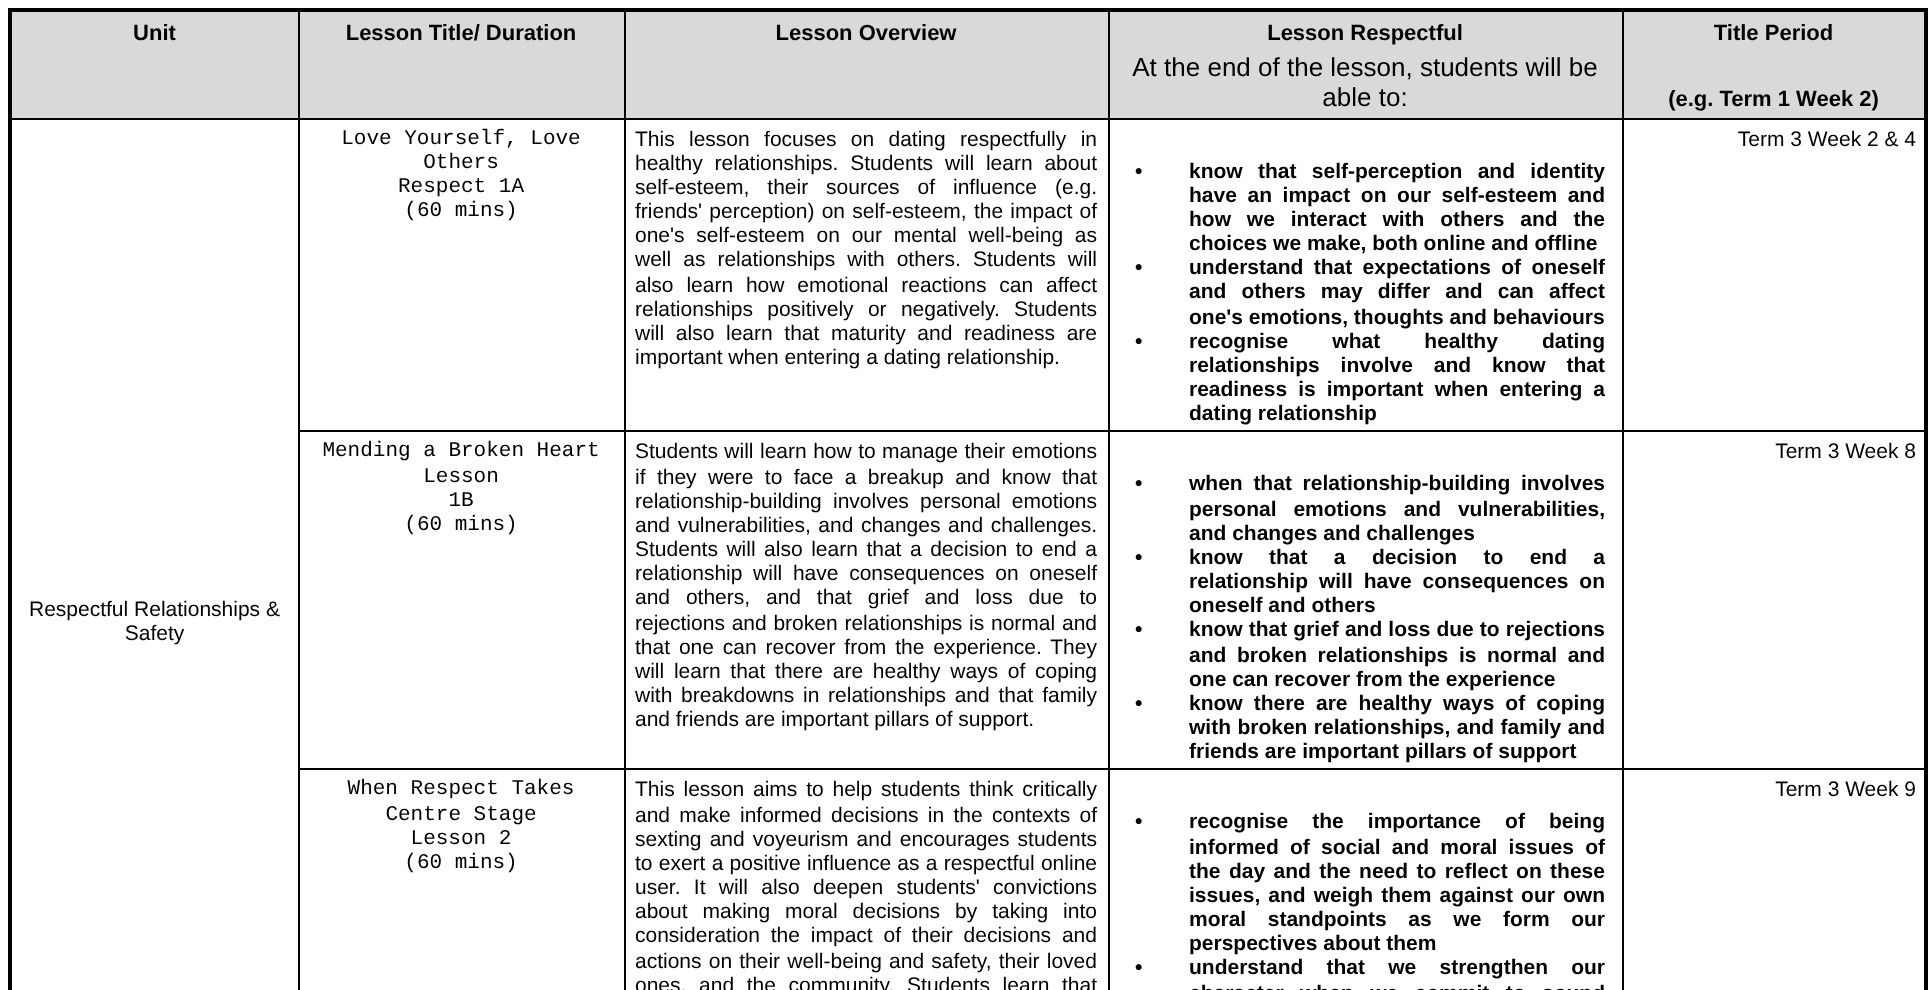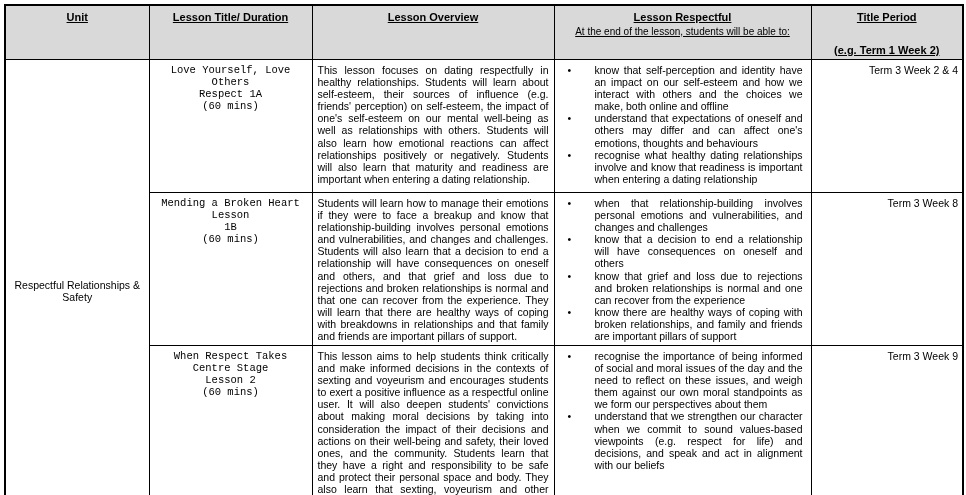--- a/index.html
+++ b/index.html
@@ -16,31 +16,31 @@
     width: 958px;
     border: 2px solid #000000;
   }
   th, td {
     border: 1px solid #000000;
     vertical-align: top;
     font-size: 10.5px;
     line-height: 1.16;
     overflow: hidden;
   }
-  thead tr { height: 32px; text-decoration: underline; }
+  thead tr { height: 32px; }
   th {
     background: #d9d9d9;
     font-weight: bold;
     text-align: center;
     padding: 5px 4px 2px 4px;
     font-size: 11px;
   }
   th .h-sub {
     font-weight: normal;
-    font-size: 10px;
+    font-size: 13px;
     margin-top: 2px;
   }
   th .h-main2 { margin-top: 20px; }
   tr.r1 { height: 133px; }
   tr.r2 { height: 152px; }
   tr.r3 { height: 168px; }
   td.unit-cell {
     vertical-align: middle;
     text-align: center;
     padding: 2px 8px;
@@ -48,21 +48,22 @@
   td.title-cell {
     text-align: center;
     padding: 4px 6px;
     font-family: Liberation Mono, monospace;
   }
   td.overview-cell {
     text-align: justify;
     padding: 4px 5px 2px 5px;
   }
   td.objectives-cell {
-    padding: 4px 8px 2px 0;
+    padding: 20px 8px 2px 0;
+    font-weight: bold;
   }
   .bullet-item {
     position: relative;
     padding-left: 40px;
     text-align: justify;
   }
   .bullet-item::before {
     content: "\2022";
     position: absolute;
     left: 13px;

